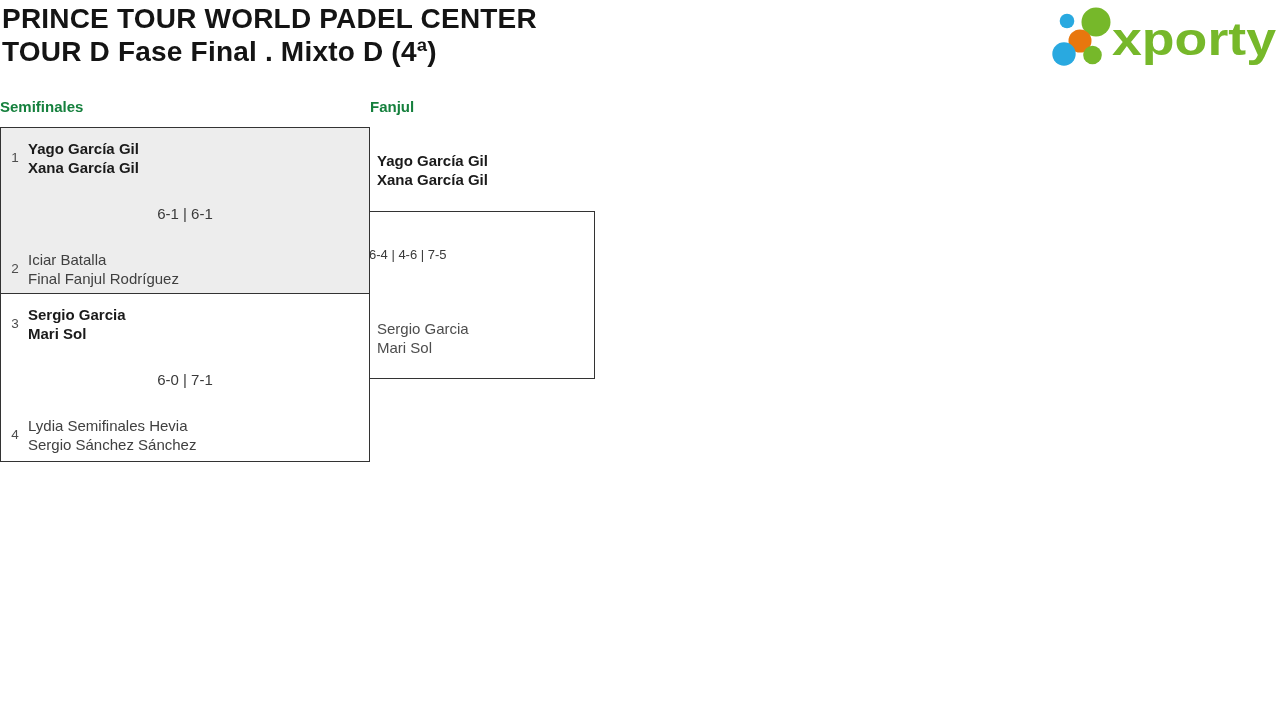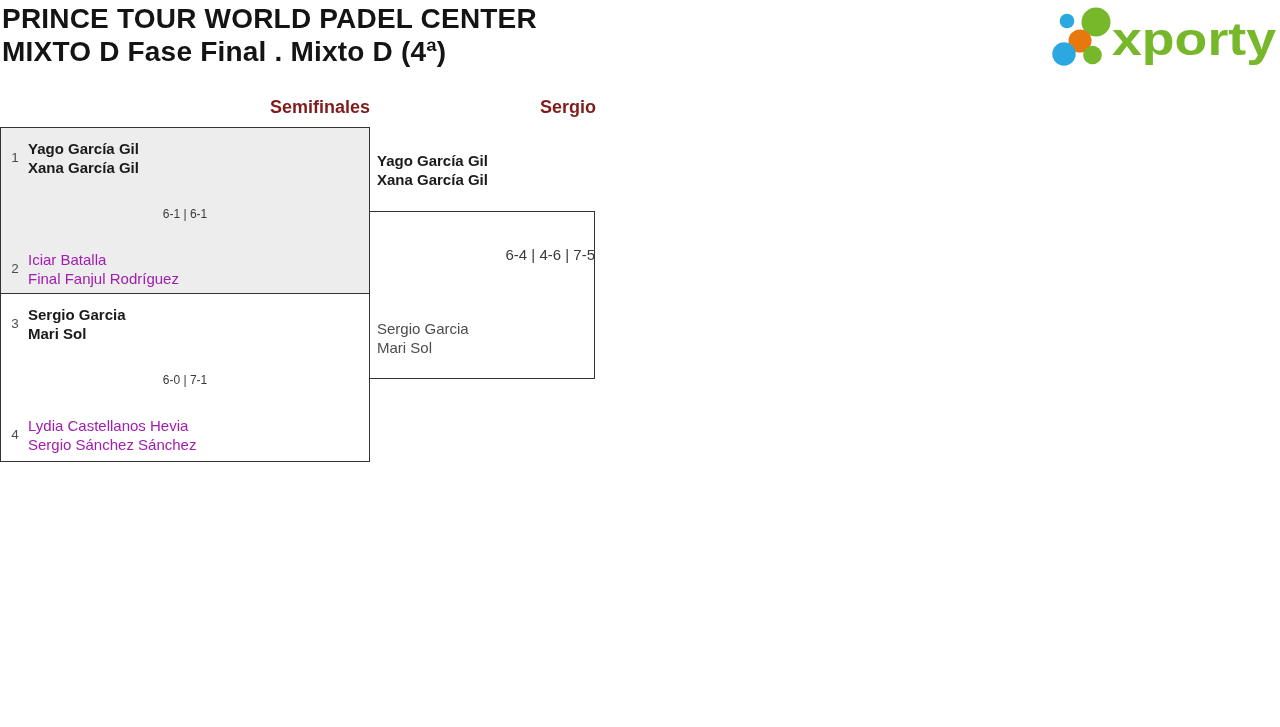--- a/index.html
+++ b/index.html
@@ -9,22 +9,22 @@
   }
   
   .title{
     position:absolute;left:2px;top:2px;
     font-size:28px;font-weight:700;line-height:33px;color:#141414;
     letter-spacing:0.2px;white-space:nowrap;
   }
   .logo{position:absolute;left:1048px;top:4px;width:232px;height:66px;cursor:pointer;}
   
   .round-header{
-    position:absolute;top:96px;font-size:18px;font-weight:700;color:#7f1d1d;
-    text-align:right;line-height:22px;
+    position:absolute;top:96px;font-size:15px;font-weight:700;color:#15803d;
+    text-align:left;line-height:22px;
   }
   .rh-semis{left:0;width:370px;}
   .rh-final{left:370px;width:226px;}
   
   .match{
     position:absolute;left:0;width:370px;box-sizing:border-box;
     border:1px solid #333333;background:#ffffff;
   }
   .match.shaded{background:#ededed;}
   .m1{top:127px;height:167px;}
@@ -34,61 +34,61 @@
     box-sizing:border-box;border:1px solid #333333;background:transparent;
   }
   
   .seed{
     position:absolute;left:6px;width:16px;text-align:center;
     font-size:13.5px;color:#4d4d4d;line-height:16px;
   }
   .seed.s-top{top:22px;}
   .seed.s-bottom{top:133px;}
   .team{
-    position:absolute;left:27px;font-size:15px;line-height:19px;color:#a21caf;
+    position:absolute;left:27px;font-size:15px;line-height:19px;color:#404040;
     white-space:nowrap;
   }
   .team.t-top{top:11px;}
   .team.t-bottom{top:122px;}
   .team.winner{font-weight:700;color:#1a1a1a;}
   .score{
     position:absolute;left:0;width:100%;text-align:center;top:77px;
-    font-size:12px;color:#3a3a3a;line-height:18px;
+    font-size:15px;color:#3a3a3a;line-height:18px;
   }
   
   .final-team1{position:absolute;left:377px;top:151px;font-size:15px;line-height:19px;
     font-weight:700;color:#1a1a1a;white-space:nowrap;}
-  .final-score{position:absolute;left:369px;width:226px;top:246px;text-align:right;
-    font-size:15px;color:#3a3a3a;line-height:18px;}
+  .final-score{position:absolute;left:369px;width:226px;top:246px;text-align:left;
+    font-size:13px;color:#3a3a3a;line-height:18px;}
   .final-team2{position:absolute;left:377px;top:319px;font-size:15px;line-height:19px;
     color:#4d4d4d;white-space:nowrap;}
 </style>
 </head>
 <body>
 
 <div class="page">
 
   <div class="title">
     <div>PRINCE TOUR WORLD PADEL CENTER</div>
-    <div>MIXTO D Fase Final . Mixto D (4ª)</div>
+    <div>TOUR D Fase Final . Mixto D (4ª)</div>
   </div>
 
   <svg class="logo" viewBox="0 0 232 66">
     <g>
       <circle cx="19" cy="17" r="7.3" fill="#29a9e0"></circle>
       <circle cx="48" cy="18" r="14.5" fill="#76b82a"></circle>
       <circle cx="32" cy="37" r="11.5" fill="#e8770e"></circle>
       <circle cx="16" cy="50" r="11.7" fill="#29a9e0"></circle>
       <circle cx="44.5" cy="51" r="9.3" fill="#76b82a"></circle>
     </g>
     <text x="64" y="51" font-size="46" font-weight="bold" fill="#76b82a" textLength="164" lengthAdjust="spacingAndGlyphs">xporty</text>
   </svg>
 
   <div class="round-header rh-semis">Semifinales</div>
-  <div class="round-header rh-final">Sergio</div>
+  <div class="round-header rh-final">Fanjul</div>
 
   <div class="match shaded m1">
     <div class="seed s-top">1</div>
     <div class="team t-top winner">
       <div>Yago García Gil</div>
       <div>Xana García Gil</div>
     </div>
     <div class="score">6-1 | 6-1</div>
     <div class="seed s-bottom">2</div>
     <div class="team t-bottom">
@@ -99,21 +99,21 @@
 
   <div class="match m2">
     <div class="seed s-top">3</div>
     <div class="team t-top winner">
       <div>Sergio Garcia</div>
       <div>Mari Sol</div>
     </div>
     <div class="score">6-0 | 7-1</div>
     <div class="seed s-bottom">4</div>
     <div class="team t-bottom">
-      <div>Lydia Castellanos Hevia</div>
+      <div>Lydia Semifinales Hevia</div>
       <div>Sergio Sánchez Sánchez</div>
     </div>
   </div>
 
   <div class="final-box"></div>
 
   <div class="final-team1">
     <div>Yago García Gil</div>
     <div>Xana García Gil</div>
   </div>

